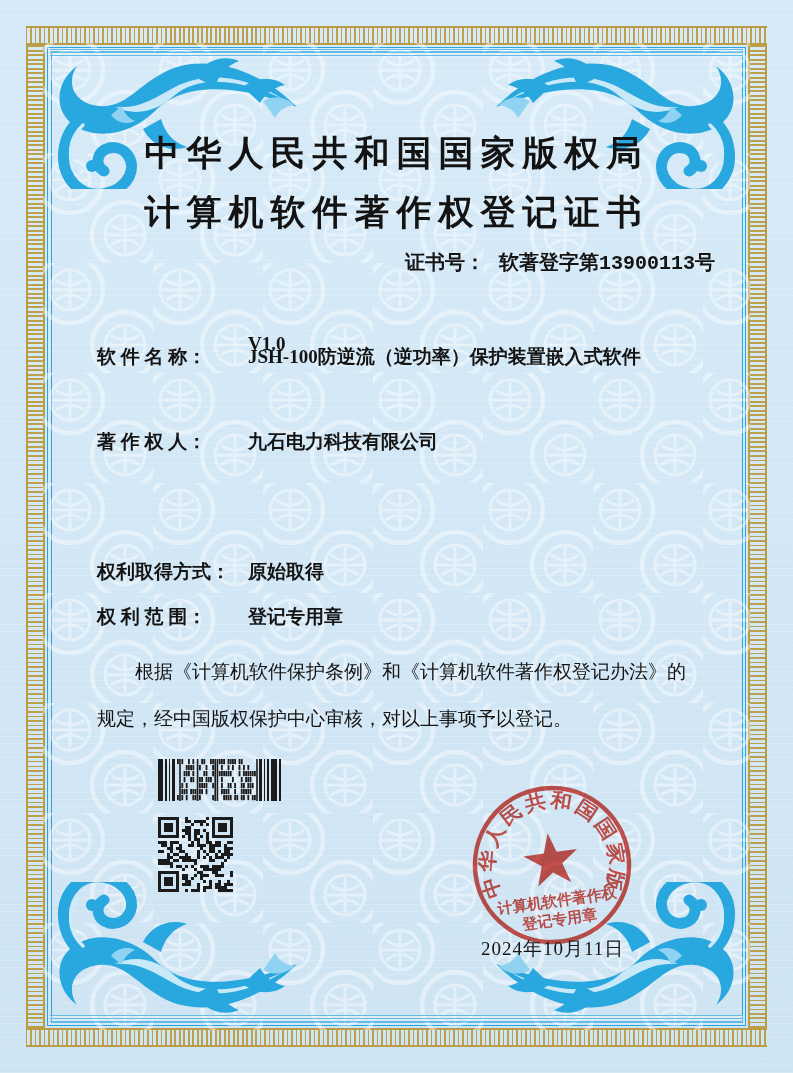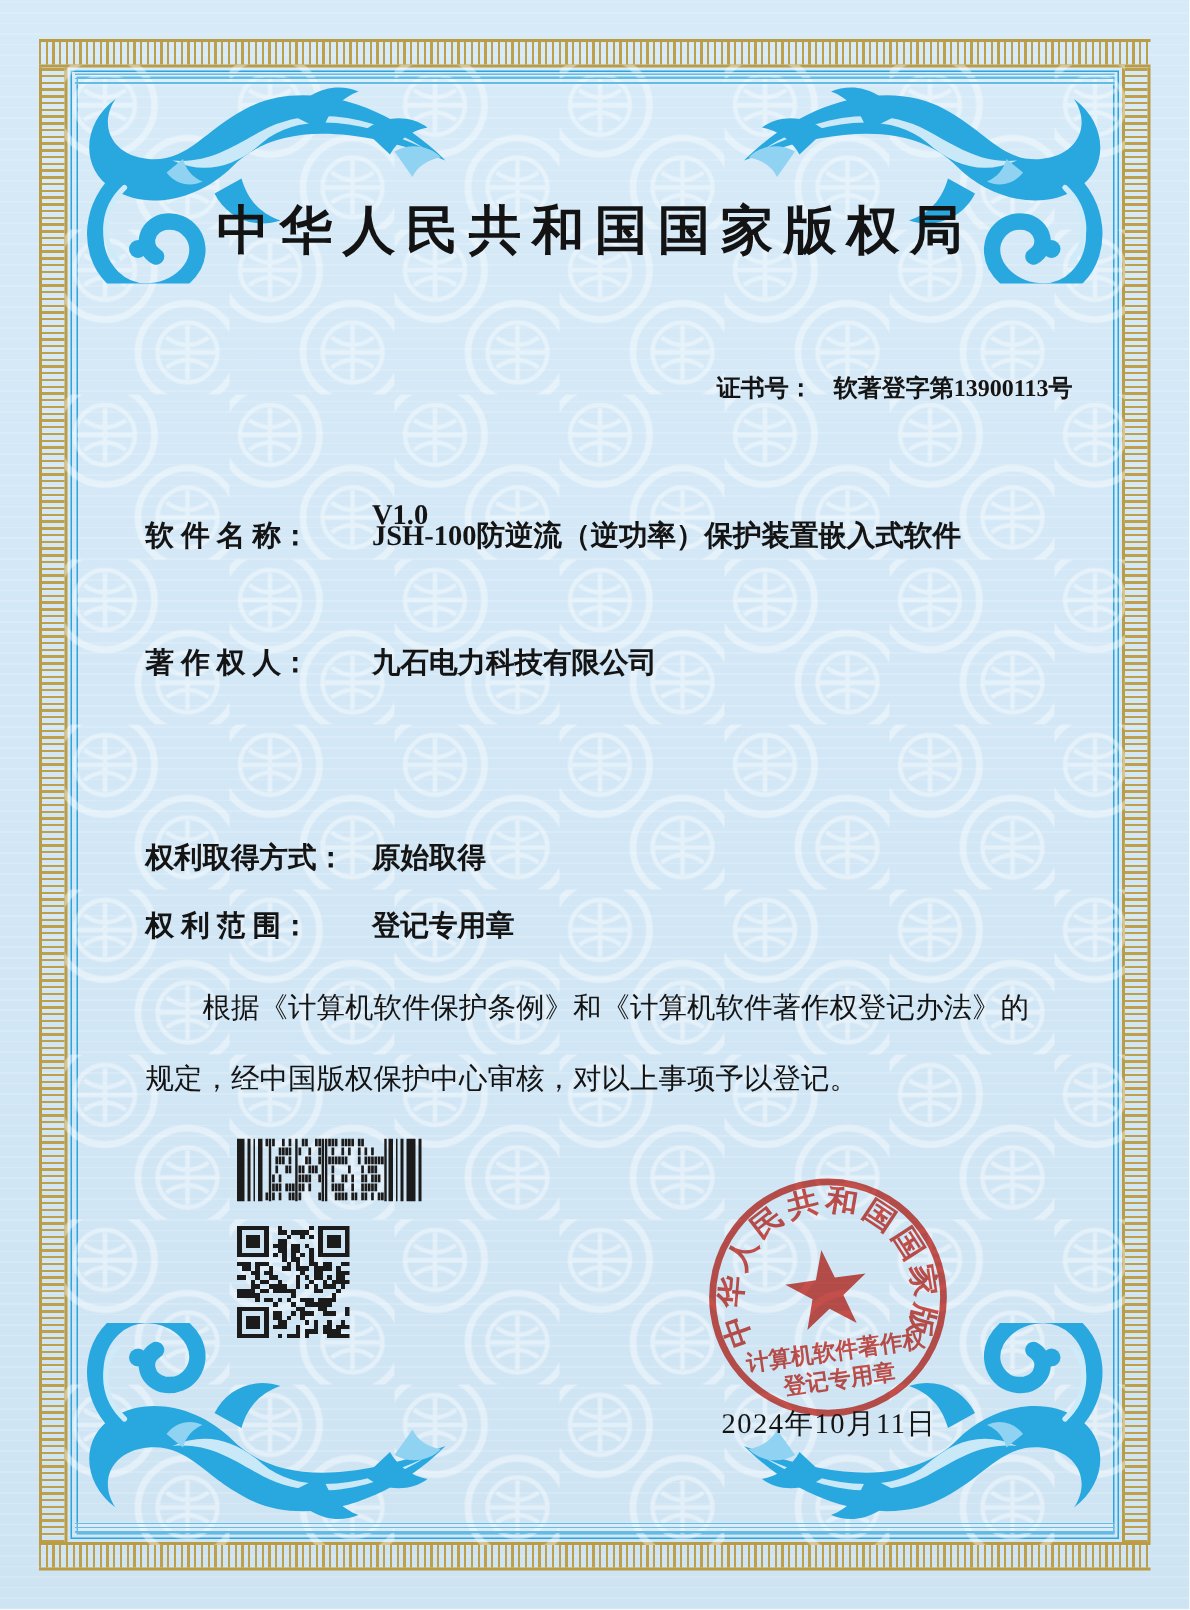--- a/index.html
+++ b/index.html
@@ -37,21 +37,21 @@
   .orn.tl{left:47px;top:45px;}
   .orn.tr{right:47px;top:45px;transform:scaleX(-1);}
   .orn.bl{left:47px;bottom:47px;transform:scaleY(-1);}
   .orn.br{right:47px;bottom:47px;transform:scale(-1,-1);}
   
   .watermark{position:absolute;inset:43px;opacity:.55;pointer-events:none;}
   
   .abs{position:absolute;}
   .title{left:0;right:0;text-align:center;font-weight:bold;font-size:35px;
     letter-spacing:7px;color:#131313;white-space:nowrap;}
-  .certno{right:78px;top:249px;font-size:16px;font-weight:bold;white-space:nowrap;}
+  .certno{right:78px;top:249px;font-size:20px;font-weight:bold;white-space:nowrap;font-family:Liberation Mono, monospace;}
   .certno .gap{display:inline-block;width:14px;}
   .field{left:97px;font-size:19px;font-weight:bold;white-space:nowrap;}
   .field .lab{display:inline-block;width:151px;margin-top:42px;}
   .statement{left:97px;width:612px;font-size:19px;font-weight:normal;white-space:nowrap;}
   .date{left:481px;top:936px;font-size:19px;font-weight:normal;letter-spacing:1px;}
   
   .barcode{left:158px;top:759px;width:124px;height:42px;}
   .qrcode{left:158px;top:817px;width:75px;height:75px;}
   
   .seal{left:466px;top:779px;width:172px;height:172px;mix-blend-mode:multiply;opacity:.92;}
@@ -107,20 +107,21 @@
       <use href="#corner-orn"></use>
     </svg>
   <svg class="orn bl" viewBox="0 0 252 144" aria-hidden="true">
       <use href="#corner-orn"></use>
     </svg>
   <svg class="orn br" viewBox="0 0 252 144" aria-hidden="true">
       <use href="#corner-orn"></use>
     </svg>
 
   <div class="abs title" style="top:130px">中华人民共和国国家版权局</div>
+  <div class="abs title" style="top:189px">计算机软件著作权登记证书</div>
 
   <div class="abs certno">
     <span>证书号：</span><span class="gap"></span><span>软著登字第13900113号</span>
   </div>
 
   <div class="abs field" style="top:302px">
     <span class="lab">软 件 名 称：</span><span>JSH-100防逆流（逆功率）保护装置嵌入式软件</span>
   </div>
   <div class="abs field" style="top:333px;left:248px">
     <span>V1.0</span>

